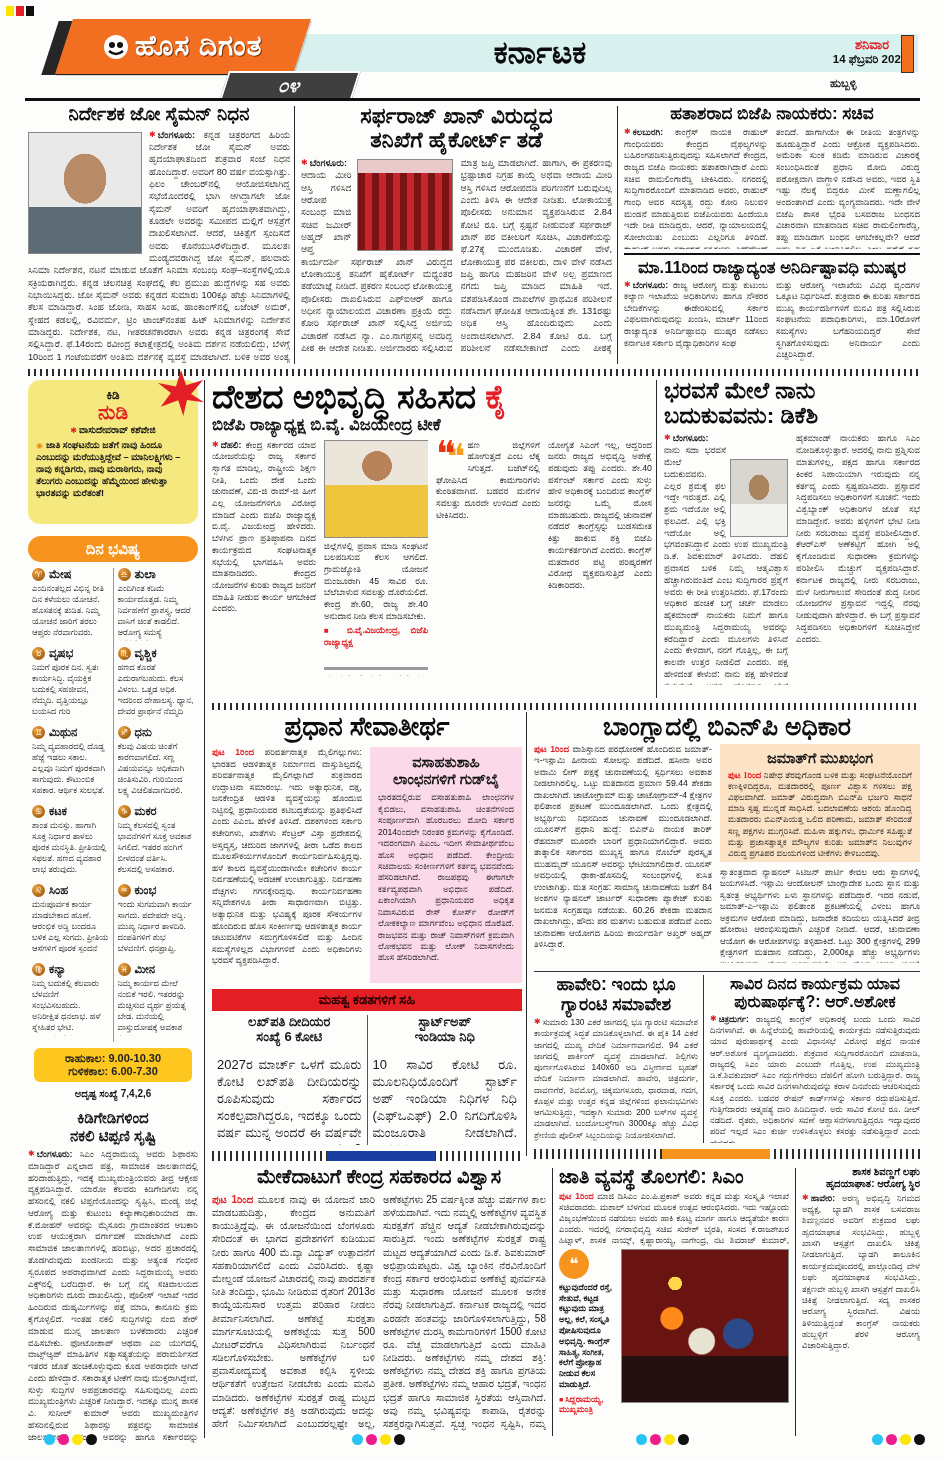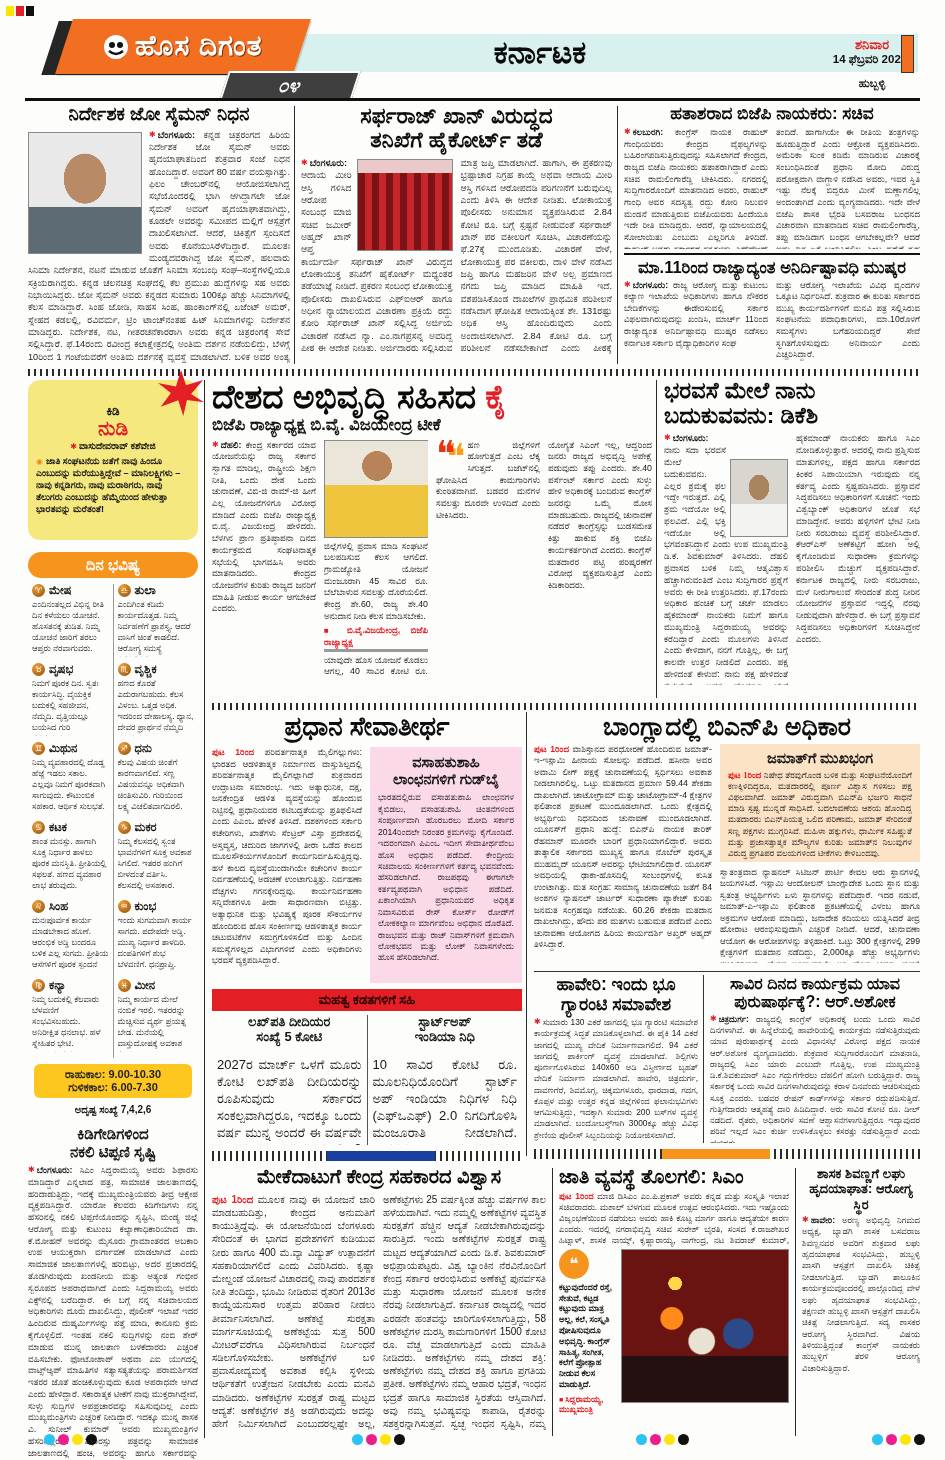--- a/index.html
+++ b/index.html
@@ -13,34 +13,34 @@
   #logoBlack{left:50px;top:21px;width:226px;height:54px;background:#262626;transform:skewX(-18deg);}
   #logoOrange{left:64px;top:19px;width:238px;height:55px;background:#f26f21;transform:skewX(-18deg);
      display:flex;align-items:center;justify-content:center;box-shadow:2px 2px 0 #00000022;}
   #logoOrange .inner{transform:skewX(18deg);display:flex;align-items:center;gap:6px;}
   .logo-title{color:#fff;font-weight:900;font-size:28px;letter-spacing:1px;text-shadow:1px 1px 0 #7a3000;}
   #pageNum{left:224px;top:71px;width:128px;height:26px;background:#3f3f3f;transform:skewX(-18deg);
      color:#fff;font-weight:900;font-size:19px;display:flex;align-items:center;justify-content:center;border:2px solid #fff;}
   #sectionTitle{left:320px;top:35px;width:440px;text-align:center;font-size:31px;font-weight:900;color:#0b0b0b;}
   #mastDay{left:828px;top:37px;width:88px;text-align:center;color:#e31e24;font-weight:900;font-size:13px;}
   #mastDate{left:818px;top:53px;width:104px;text-align:center;font-size:11.5px;font-weight:600;color:#111;}
-  #mastCity{left:830px;top:77px;width:84px;text-align:center;font-size:11px;font-weight:800;}
+  #mastCity{left:830px;top:77px;width:84px;text-align:left;font-size:11px;font-weight:800;}
   #orangeTab{left:901px;top:35px;width:11px;height:36px;background:#f26f21;border:1px solid #333;}
   #mastRule{left:25px;top:98px;width:895px;height:3px;background:#101010;}
   
   .t{font-weight:900;color:#0c0c0c;line-height:1.12;text-align:center;}
   .body{font-size:9.2px;line-height:1.34;text-align:justify;color:#1b1b1b;overflow:hidden;}
   .dl{font-weight:800;}
   .dl::before{content:"✱";color:#e31e24;font-size:8px;margin-right:2px;vertical-align:1px;}
   .mk{color:#e31e24;font-weight:800;}
   .cols{display:flex;gap:8px;}
   .vr{width:1px;background:#2a2a2a;}
   .dash{height:7px;background:repeating-linear-gradient(90deg,#2b2b2b 0 2px,transparent 2px 6px);}
   .photo{border:1px solid #8a8a8a;}
-  .byline{color:#e31e24;font-weight:800;border-bottom:3px solid #9a9a9a;padding-bottom:0;margin:3px 0;}
+  .byline{color:#e31e24;font-weight:800;border-bottom:3px solid #9a9a9a;padding-bottom:18px;margin:3px 0;}
   .byline::before{content:"■ ";font-size:8px;}
   
   #art1{left:28px;top:104px;width:262px;height:262px;}
   #art1 .t{font-size:18.5px;}
   #joePhoto{float:left;width:112px;height:120px;margin:3px 7px 2px 0;
      background:radial-gradient(ellipse 34px 40px at 50% 38%,#b98a66 62%,rgba(0,0,0,0) 63%),
      linear-gradient(180deg,#e9e9e9 0 62%,#5d6b75 62%);}
   #sep1{left:294px;top:106px;height:258px;}
   #art2{left:301px;top:104px;width:311px;height:262px;}
   #art2 .t{font-size:21.5px;}
@@ -48,21 +48,21 @@
      background:linear-gradient(180deg,#e9c9c9 0 14%,rgba(0,0,0,0) 14%),
      repeating-linear-gradient(90deg,#7a1216 0 7px,#c6252b 7px 14px),linear-gradient(#c43a3f,#931016);}
   #sep2{left:617px;top:106px;height:258px;}
   #art3{left:624px;top:104px;width:296px;height:262px;}
   #art3 .t{font-size:17px;}
   #art3 .t2{font-size:16.5px;margin-top:3px;}
   #art3 .rule{border-top:2px solid #111;margin-top:4px;}
   #dash1{left:28px;top:369px;width:892px;}
   
   #sidebar{left:28px;top:380px;width:170px;}
-  #kidi{background:#f5e87e;border-radius:12px;padding:24px 8px 8px;position:relative;height:128px;overflow:visible;}
+  #kidi{background:#f5e87e;border-radius:12px;padding:8px 8px 8px;position:relative;height:128px;overflow:visible;}
   #kidi::after{content:"";position:absolute;right:20px;bottom:-9px;border:9px solid transparent;border-top-color:#f5e87e;border-right-width:0;}
   #kidiStar{position:absolute;right:-6px;top:-10px;width:46px;height:46px;background:#e31e24;
      clip-path:polygon(50% 0,61% 33%,98% 22%,72% 52%,100% 70%,63% 65%,55% 100%,44% 66%,6% 80%,28% 50%,0 28%,39% 36%);}
   .kn-top{text-align:center;font-size:12px;font-weight:800;color:#111;}
   .kn-main{text-align:center;font-size:20px;font-weight:900;color:#e31e24;line-height:1;}
   .kn-author{font-size:9.3px;font-weight:800;text-align:center;margin-top:3px;}
   .kn-author::before{content:"✱";color:#e31e24;margin-right:2px;font-size:8px;}
   .kn-text{font-size:9.2px;font-weight:700;margin-top:4px;line-height:1.3;}
   .kn-text::before{content:"◉";color:#e88a1a;margin-right:3px;font-size:8px;}
   #dinaBar{margin-top:12px;background:#f7941d;border-radius:14px;color:#fff;font-weight:900;font-size:15px;text-align:center;padding:4px 0;}
@@ -147,21 +147,21 @@
   #casteByline{color:#e31e24;font-weight:800;font-size:8.3px;margin-top:4px;line-height:1.25;}
   #casteByline::before{content:"■ ";font-size:7px;}
   #torchPhoto{flex:1;height:152px;
      background:radial-gradient(circle 7px at 32% 22%,#ffd54a 95%,rgba(0,0,0,0)),
      radial-gradient(circle 12px at 30% 45%,#ff8a1a 90%,rgba(0,0,0,0)),
      radial-gradient(circle 16px at 70% 55%,#2c4a8a 90%,rgba(0,0,0,0)),
      radial-gradient(circle 14px at 48% 60%,#e8e2d2 90%,rgba(0,0,0,0)),
      linear-gradient(180deg,#6a1412 0 70%,#241010 70%);}
   #casteShivSep{left:795px;top:1168px;height:268px;}
   #shiv{left:802px;top:1166px;width:118px;}
-  #shiv .t{text-align:center;font-size:13px;line-height:1.18;}
+  #shiv .t{text-align:right;font-size:10px;line-height:1.18;}
   #shiv .body{font-size:8.5px;margin-top:3px;height:214px;}
   .cmyk{display:flex;gap:3px;}
   .cmyk i{width:11px;height:11px;border-radius:50%;display:block;}
 </style>
 </head>
 <body>
 
 <div class="page">
 
   <div class="abs regmark" style="left:6px;top:6px;">
@@ -413,21 +413,21 @@
       <div id="pinkBox">
         <div class="box-title">ವಸಾಹತುಶಾಹಿ</div>
         <div class="box-title">ಲಾಂಛನಗಳಿಗೆ ಗುಡ್‌ಬೈ</div>
         <div class="bb">ಭಾರತದಲ್ಲಿರುವ ವಸಾಹತುಶಾಹಿ ಲಾಂಛನಗಳ ಕೈಬಿಡಲು, ವಸಾಹತುಶಾಹಿ ಚಿಂತನೆಗಳಿಂದ ಸಂಪೂರ್ಣವಾಗಿ ಹೊರಬರಲು ಮೋದಿ ಸರ್ಕಾರ 2014ರಿಂದಲೇ ನಿರಂತರ ಕ್ರಮಗಳನ್ನು ಕೈಗೊಂಡಿದೆ. ಇದರಂಗವಾಗಿ ಪಿಎಂಒ ಇದೀಗ ಸೇವಾತೀರ್ಥವೆಂಬ ಹೊಸ ಅಭಿಧಾನ ಪಡೆದಿದೆ. ಕೇಂದ್ರೀಯ ಸಚಿವಾಲಯ ಸಂಕೀರ್ಣಗಳಿಗೆ ಕರ್ತವ್ಯ ಭವನವೆಂದು ಹೆಸರಿಡಲಾಗಿದೆ. ರಾಜಪಥವು ಈಗಾಗಲೇ ಕರ್ತವ್ಯಪಥವಾಗಿ ಅಭಿಧಾನ ಪಡೆದಿದೆ. ಏಕಾಂಗಿಯಾಗಿ ಪ್ರಧಾನಿಯವರ ಅಧಿಕೃತ ನಿವಾಸವಿರುವ ರೇಸ್ ಕೋರ್ಸ್ ರೋಡ್‌ಗೆ ಲೋಕಕಲ್ಯಾಣ ಮಾರ್ಗವೆಂಬ ಅಭಿಧಾನ ದೊರೆತಿದೆ. ರಾಜಭವನ ಮತ್ತು ರಾಜ್ ನಿವಾಸ್‌ಗಳಿಗೆ ಕ್ರಮವಾಗಿ ಲೋಕಭವನ ಮತ್ತು ಲೋಕ್ ನಿವಾಸಗಳೆಂದು ಹೊಸ ಹೆಸರಿಡಲಾಗಿದೆ.</div>
       </div>
     </div>
     <div id="redStrip">ಮಹತ್ವ ಕಡತಗಳಿಗೆ ಸಹಿ</div>
     <div id="subs">
       <div class="sub">
         <div class="sub-title">ಲಖ್‌ಪತಿ ದೀದಿಯರ</div>
-        <div class="sub-title">ಸಂಖ್ಯೆ 5 ಕೋಟಿ</div>
+        <div class="sub-title">ಸಂಖ್ಯೆ 6 ಕೋಟಿ</div>
         <div class="sub-body">2027ರ ಮಾರ್ಚ್ ಒಳಗೆ ಮೂರು ಕೋಟಿ ಲಖ್‌ಪತಿ ದೀದಿಯರನ್ನು ರೂಪಿಸುವುದು ಸರ್ಕಾರದ ಸಂಕಲ್ಪವಾಗಿದ್ದರೂ, ಇದಕ್ಕೂ ಒಂದು ವರ್ಷ ಮುನ್ನ ಅಂದರೆ ಈ ವರ್ಷವೇ ಲಖ್‌ಪತಿ ದೀದಿಯರ ಸಂಖ್ಯೆ 3 ಕೋಟಿ ದಾಟಿರುವುದು ಗಮನಾರ್ಹ ಮೈಲಿಗಲ್ಲಿನ ಸಾಧನೆ. ಇದೀಗ 2029 ಮಾರ್ಚ್ ಒಳಗೆ 6 ಕೋಟಿ ಲಖ್‌ಪತಿ ದೀದಿಯರನ್ನು ರೂಪಿಸಲು, ಈ ನಿಟ್ಟಿನಲ್ಲಿ ಮಹಿಳಾ ಸ್ವ-ಸಹಾಯ ಗುಂಪುಗಳ ಮಹತ್ವಾಕಾಂಕ್ಷೆ ಯೋಜನೆಯನ್ನು ಸರ್ಕಾರ ಘೋಷಿಸಿದೆ.</div>
       </div>
       <div class="sub">
         <div class="sub-title">ಸ್ಟಾರ್ಟ್‌ಅಪ್</div>
         <div class="sub-title">ಇಂಡಿಯಾ ನಿಧಿ</div>
         <div class="sub-body">10 ಸಾವಿರ ಕೋಟಿ ರೂ. ಮೂಲನಿಧಿಯೊಂದಿಗೆ ಸ್ಟಾರ್ಟ್ ಅಪ್ ಇಂಡಿಯಾ ನಿಧಿಗಳ ನಿಧಿ (ಎಫ್‌ಒಎಫ್) 2.0 ನಿಗದಿಗೊಳಿಸಿ ಮಂಜೂರಾತಿ ನೀಡಲಾಗಿದೆ. ಭಾರತದ ಅನಿವಾರ ವಲಯಗಳನ್ನು, ಮುಖ್ಯವಾಗಿ ಅತ್ಯಂತ ಆಧುನಿಕ ತಂತ್ರಜ್ಞಾನ, ಆದರಲ್ಲೂ ಹೆಚ್ಚಿನ ಚಿಲ್ಲರೆಗಳು, ಆಧುನಿಕ ಉತ್ಪಾದನಾ ಮತ್ತು ಅಮೃತ ತಂತ್ರಜ್ಞಾನಗಳ ಬಲವರ್ಧನೆ ಪ್ರಸ್ತುತ ಉಪಕ್ರಮದ ಹಿಂದಿನ ಧ್ಯೇಯವಾಗಿದೆ.</div>
       </div>
     </div>
     <div class="barline">
         <i style="left:115px;width:108px;background:#1b3fa0;"></i>

